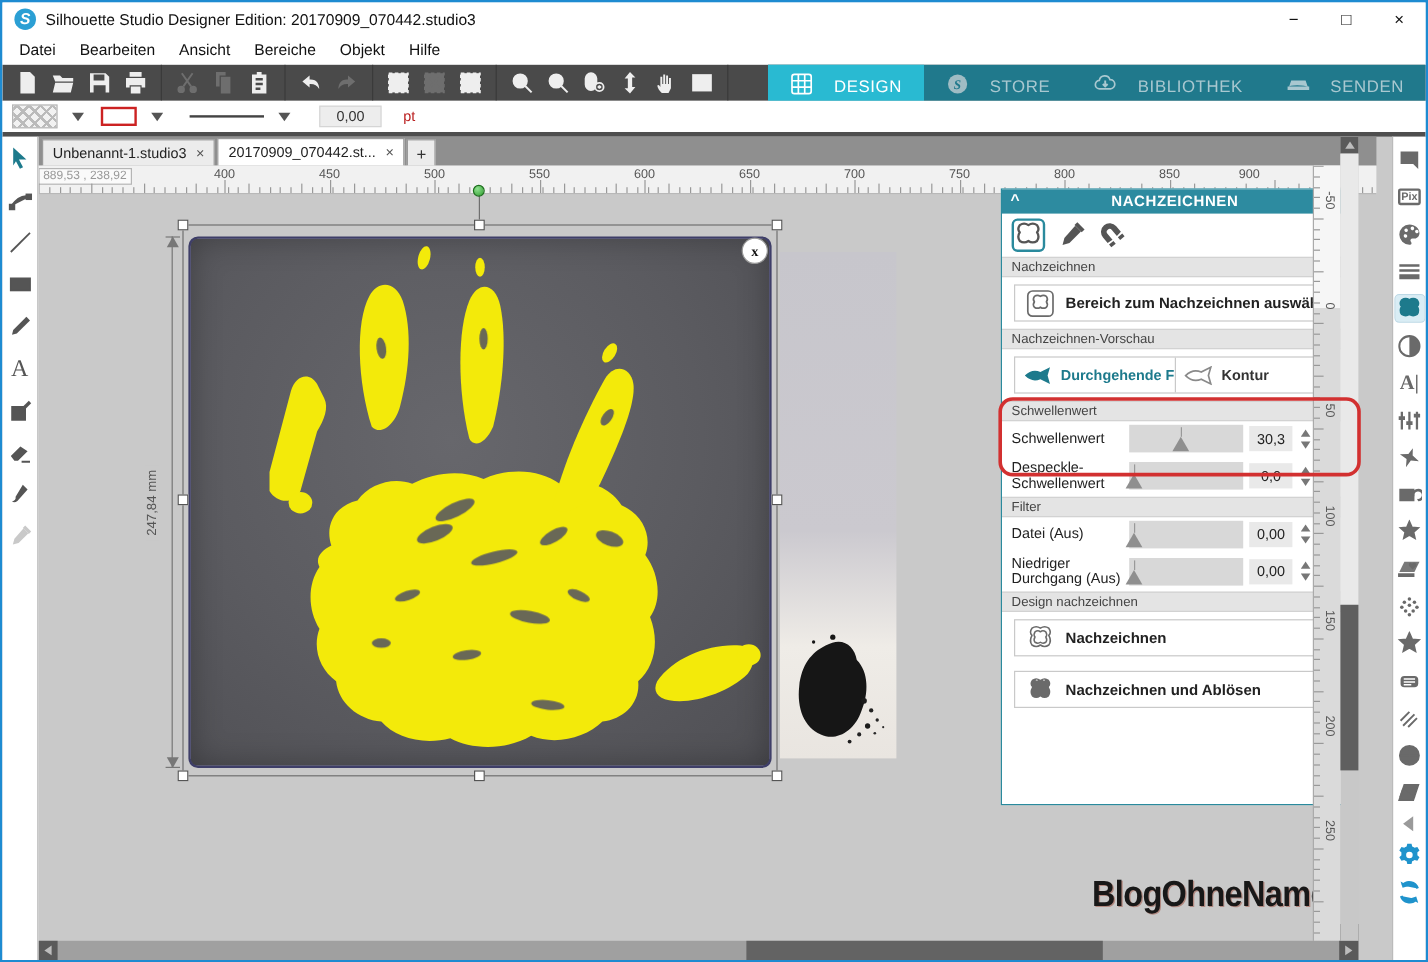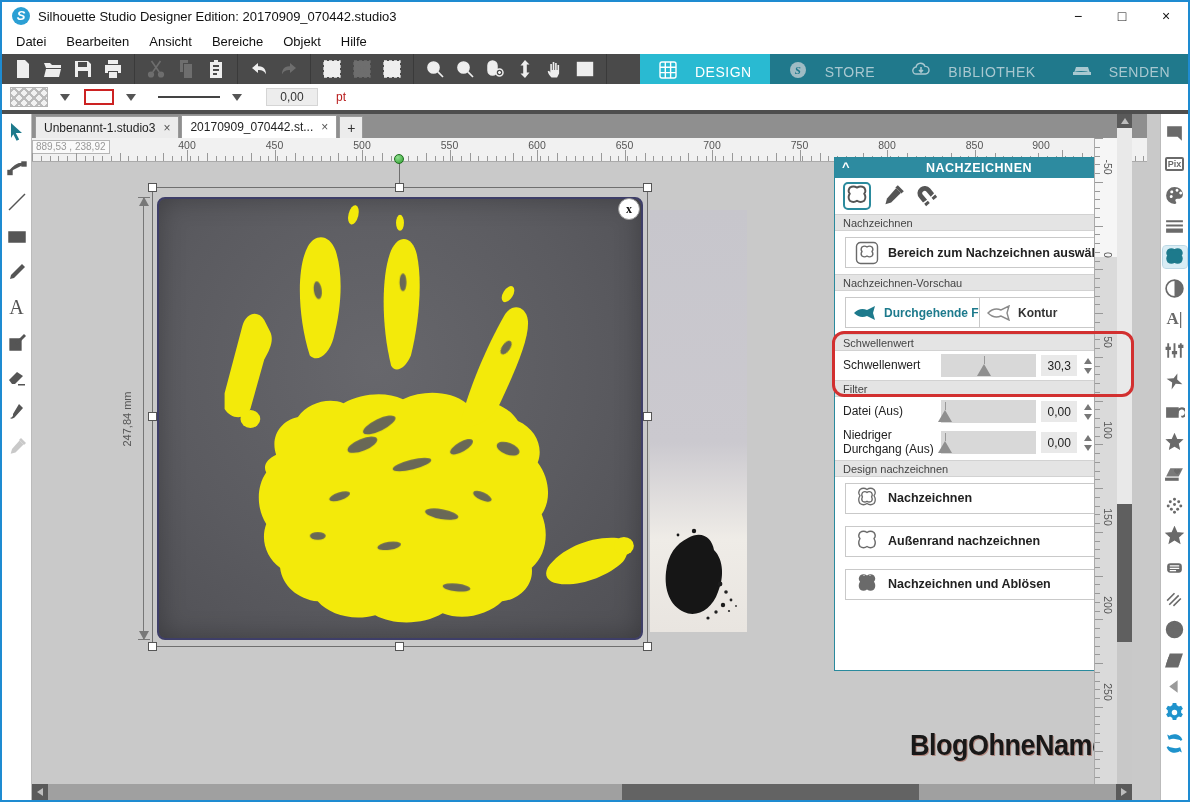--- a/index.html
+++ b/index.html
@@ -1038,20 +1038,33 @@
               <div class="stem" style="left: calc(45%); bottom: 13px;"></div>
               <div class="thumb" style="left: calc(45% - 7px);"></div>
             </div>
             <div class="valbox">30,3</div>
             <div class="spin">
               <div class="up"></div>
               <div class="down"></div>
             </div>
             <div class="unit">%</div>
           </div>
+          <div class="p-row">
+            <div class="p-label">Despeckle-Schwellenwert</div>
+            <div class="slider">
+              <div class="stem" style="left: calc(4%); bottom: 13px;"></div>
+              <div class="thumb" style="left: calc(4% - 7px);"></div>
+            </div>
+            <div class="valbox">0,0</div>
+            <div class="spin">
+              <div class="up"></div>
+              <div class="down"></div>
+            </div>
+            <div class="unit">%</div>
+          </div>
         </div>
       <div class="p-bar">Filter</div>
       <div id="filter-rows">
           <div class="p-row">
             <div class="p-label">Datei (Aus)</div>
             <div class="slider">
               <div class="stem" style="left: calc(4%); bottom: 13px;"></div>
               <div class="thumb" style="left: calc(4% - 7px);"></div>
             </div>
             <div class="valbox">0,00</div>
@@ -1080,28 +1093,20 @@
         <div class="p-btn">
           <svg viewBox="0 0 24 24" fill="none" stroke="currentColor" stroke-width="1.3" stroke-linejoin="round">
               <path d="M5 3.5 Q8.5 1 12 3.5 Q15.5 1 19 3.5 Q21.5 7 19 9.5 Q21.5 14 19 17.5 Q15.5 20 12 17.5 Q8.5 20 5 17.5 Q2.5 14 5 9.5 Q2.5 7 5 3.5 Z"></path>
               <path d="M7.5 6.5 Q10 4.8 12 6.5 Q14 4.8 16.5 6.5 Q18 9 16.5 10.8 Q18 13.5 16.5 15.2 Q14 16.8 12 15.2 Q10 16.8 7.5 15.2 Q6 13.5 7.5 10.8 Q6 9 7.5 6.5 Z"></path>
             </svg>
           <span class="lbl">Nachzeichnen</span>
         </div>
       </div>
       <div class="p-btnrow">
         <div class="p-btn">
-          <svg viewBox="0 0 24 24" fill="none" stroke="currentColor" stroke-width="1.4" stroke-linejoin="round">
-              <path d="M5 3.5 Q8.5 1 12 3.5 Q15.5 1 19 3.5 Q21.5 7 19 9.5 Q21.5 14 19 17.5 Q15.5 20 12 17.5 Q8.5 20 5 17.5 Q2.5 14 5 9.5 Q2.5 7 5 3.5 Z"></path>
-            </svg>
-          <span class="lbl">Außenrand nachzeichnen</span>
-        </div>
-      </div>
-      <div class="p-btnrow">
-        <div class="p-btn">
           <svg viewBox="0 0 24 24">
               <path d="M5 3.5 Q8.5 1 12 3.5 Q15.5 1 19 3.5 Q21.5 7 19 9.5 Q21.5 14 19 17.5 Q15.5 20 12 17.5 Q8.5 20 5 17.5 Q2.5 14 5 9.5 Q2.5 7 5 3.5 Z" fill="#6a6a6a"></path>
               <path d="M8 4 Q9 2.5 10 4z M14 4 Q15 2.5 16 4z" fill="#fff"></path>
             </svg>
           <span class="lbl">Nachzeichnen und Ablösen</span>
         </div>
       </div>
     </div>
 
     <div id="red-annotation"></div>

